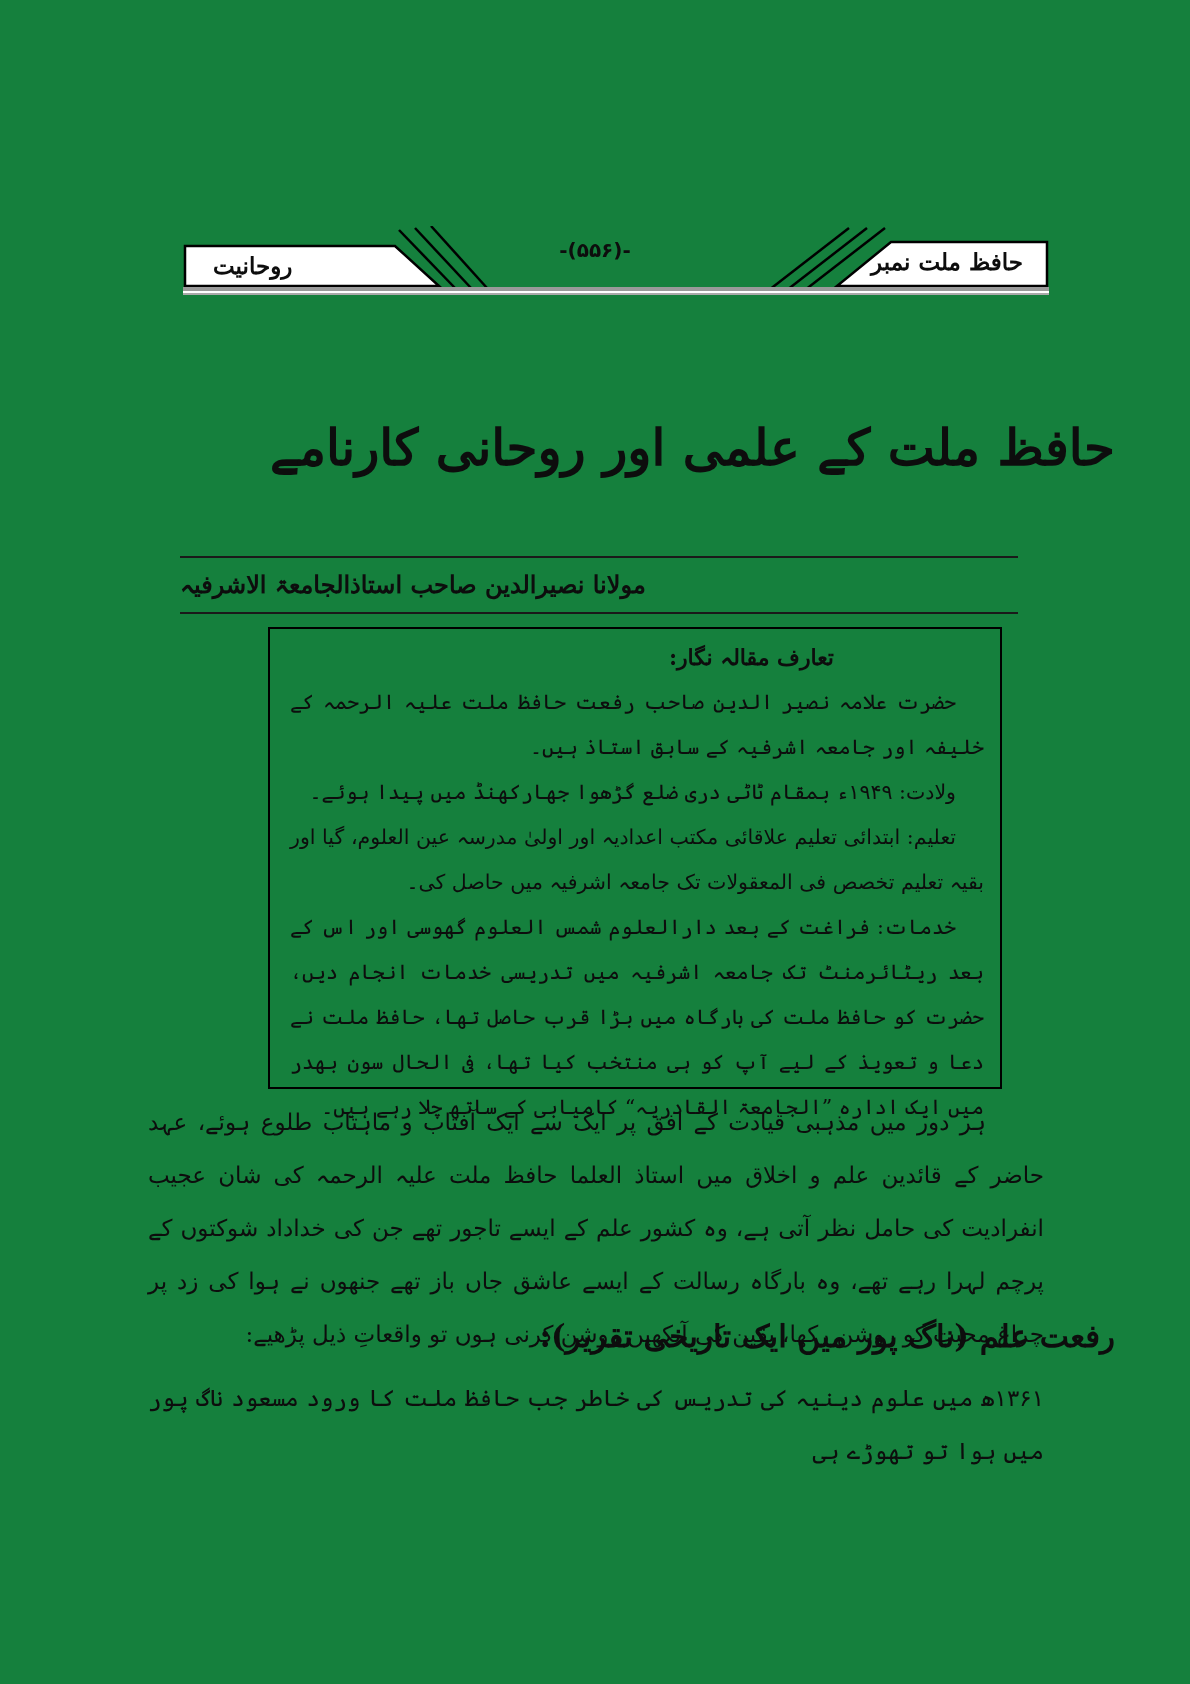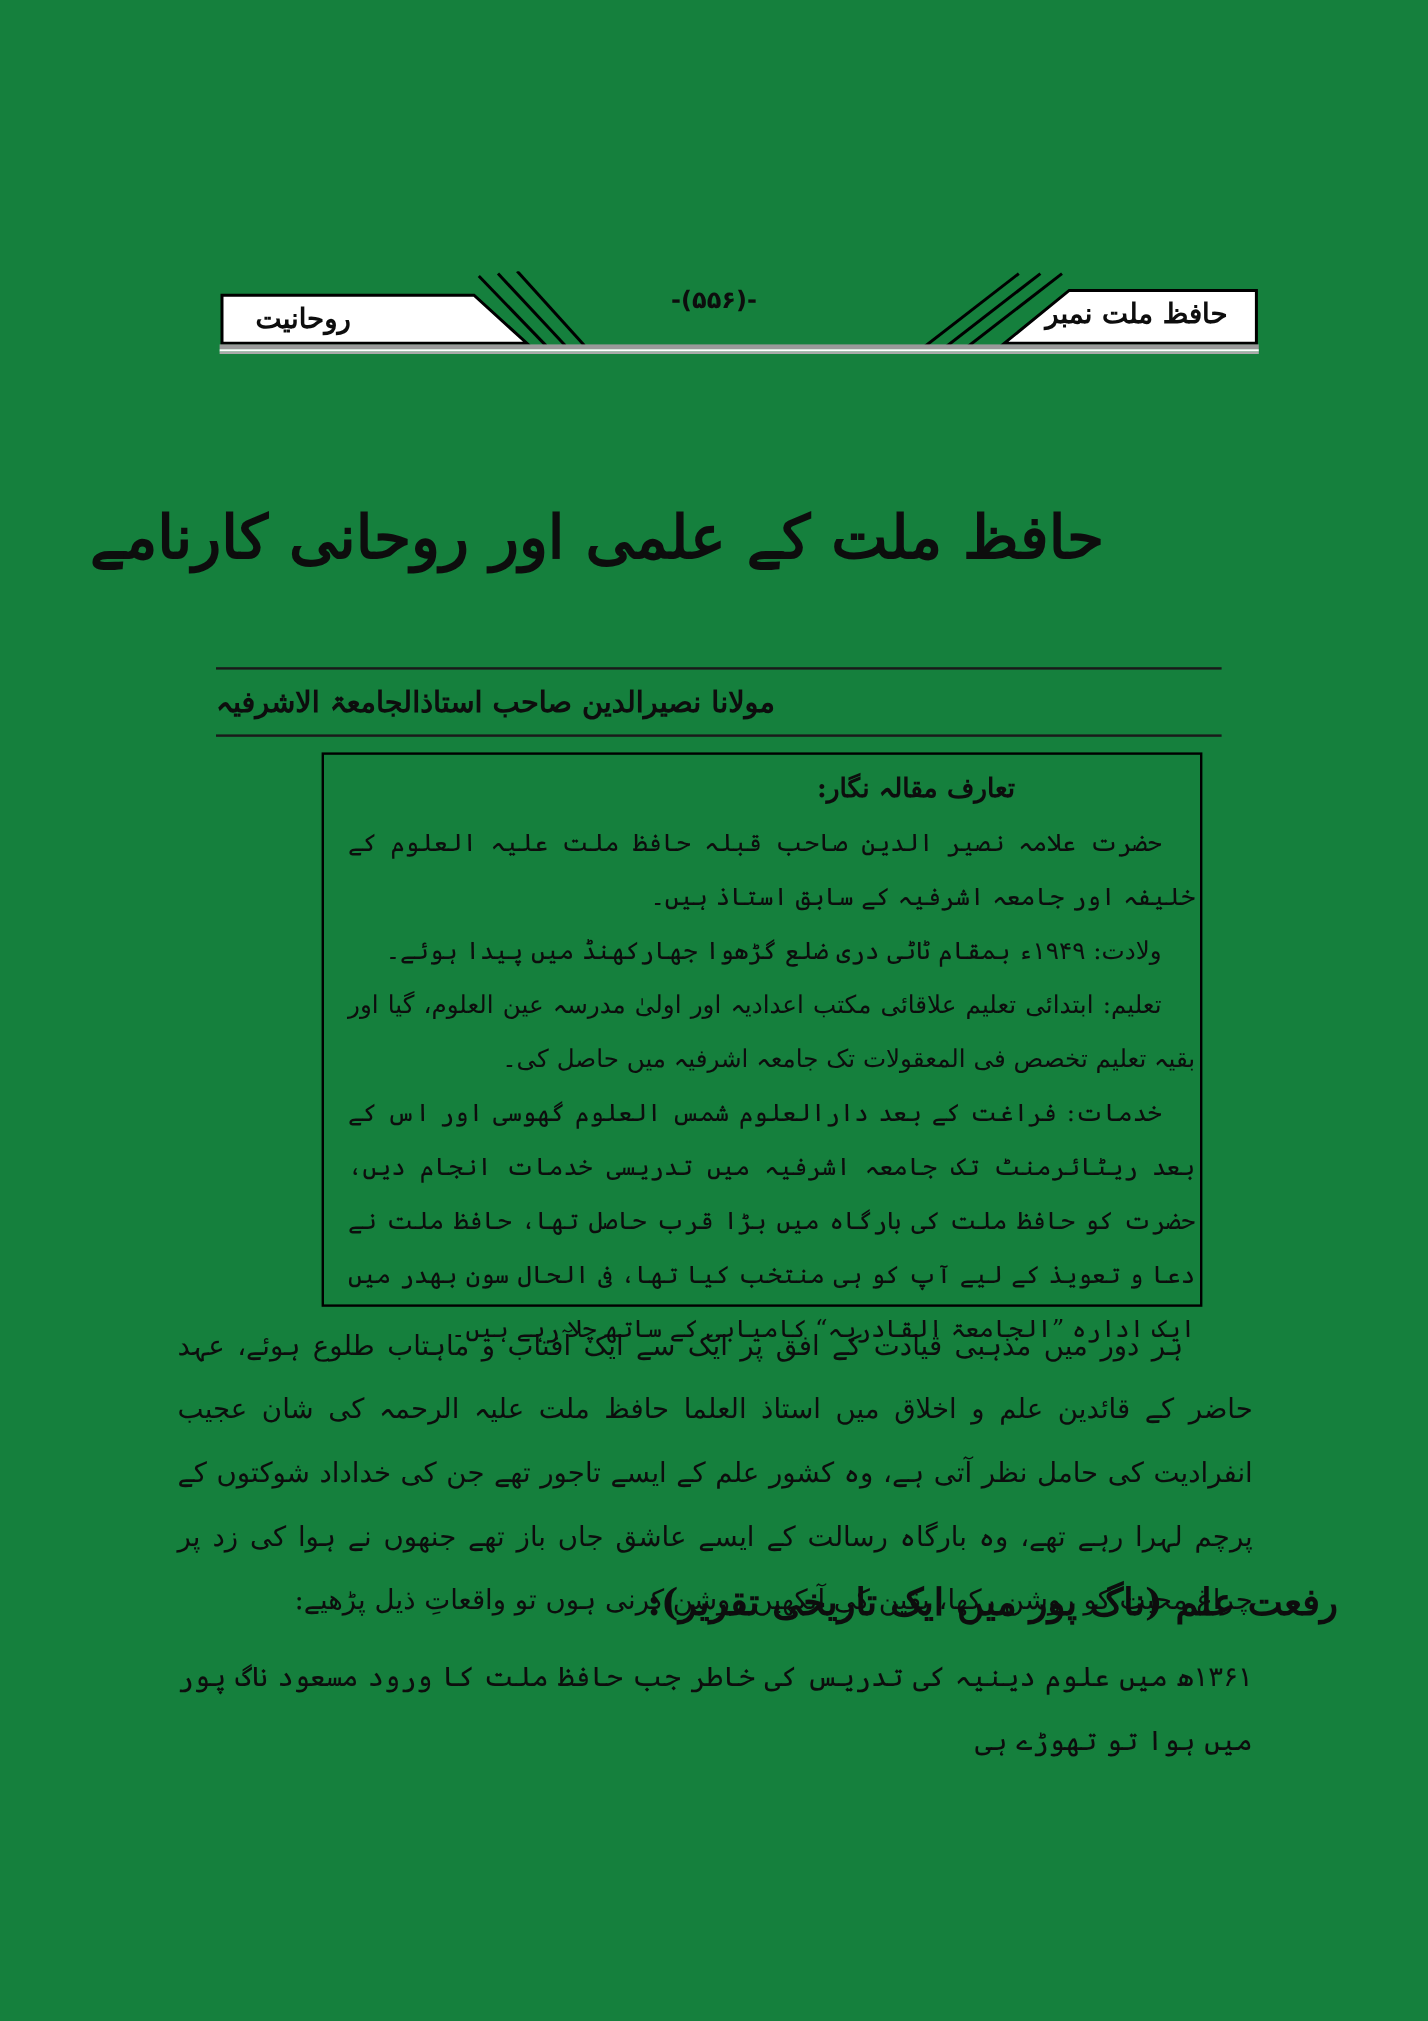--- a/index.html
+++ b/index.html
@@ -34,21 +34,21 @@
   .header-rule{
     position:absolute;left:183px;top:287px;width:866px;height:9px;
   }
   .header-rule .bar1{height:4px;background:#9a9a9a;}
   .header-rule .bar2{height:2px;background:#ffffff;}
   .header-rule .bar3{height:2px;background:#aaaaaa;}
 
   
   .doc-title{
     position:absolute;top:398px;left:75px;width:1040px;
-    text-align:left;
+    text-align:right;
     font-size:50px;font-weight:700;
     line-height:100px;
   }
   .rule{
     position:absolute;left:180px;width:838px;height:0;
     border-top:2px solid #1a1a1a;
   }
   .rule-top{top:556px;}
   .rule-bottom{top:612px;}
   .byline{
@@ -56,21 +56,21 @@
     text-align:left;
     font-size:24px;font-weight:700;
     line-height:50px;
   }
 
   
   .intro-box{
     position:absolute;left:268px;top:627px;width:734px;height:462px;
     border:2px solid #000;
     box-sizing:border-box;
-    padding:6px 4px 0 20px;
+    padding:6px 16px 0 20px;
   }
   .intro-heading{
     font-size:22px;font-weight:700;
     line-height:45px;
     padding-right:150px;
   }
   .intro-box p{
     margin:0;
     font-size:20.5px;
     line-height:45px;
@@ -131,21 +131,21 @@
   </div>
 
   <h1 class="doc-title urdu" style="margin:0;">حافظ ملت کے علمی اور روحانی کارنامے</h1>
 
   <div class="rule rule-top"></div>
   <div class="byline urdu">مولانا نصیرالدین صاحب استاذالجامعۃ الاشرفیہ</div>
   <div class="rule rule-bottom"></div>
 
   <div class="intro-box urdu">
     <div class="intro-heading">تعارف مقالہ نگار:</div>
-    <p>حضرت علامہ نصیر الدین صاحب قبلہ حافظ ملت علیہ العلوم کے خلیفہ اور جامعہ اشرفیہ کے سابق استاذ ہیں۔</p>
+    <p>حضرت علامہ نصیر الدین صاحب رفعت حافظ ملت علیہ الرحمہ کے خلیفہ اور جامعہ اشرفیہ کے سابق استاذ ہیں۔</p>
     <p>ولادت: ۱۹۴۹ء بمقام ٹاٹی دری ضلع گڑھوا جھارکھنڈ میں پیدا ہوئے۔</p>
     <p>تعلیم: ابتدائی تعلیم علاقائی مکتب اعدادیہ اور اولیٰ مدرسہ عین العلوم، گیا اور بقیہ تعلیم تخصص فی المعقولات تک جامعہ اشرفیہ میں حاصل کی۔</p>
     <p>خدمات: فراغت کے بعد دارالعلوم شمس العلوم گھوسی اور اس کے بعد ریٹائرمنٹ تک جامعہ اشرفیہ میں تدریسی خدمات انجام دیں، حضرت کو حافظ ملت کی بارگاہ میں بڑا قرب حاصل تھا، حافظ ملت نے دعا و تعویذ کے لیے آپ کو ہی منتخب کیا تھا، فی الحال سون بھدر میں ایک ادارہ ”الجامعۃ القادریہ“ کامیابی کے ساتھ چلا رہے ہیں۔</p>
   </div>
 
   <div class="body-paragraph urdu">ہر دور میں مذہبی قیادت کے افق پر ایک سے ایک آفتاب و ماہتاب طلوع ہوئے، عہد حاضر کے قائدین علم و اخلاق میں استاذ العلما حافظ ملت علیہ الرحمہ کی شان عجیب انفرادیت کی حامل نظر آتی ہے، وہ کشور علم کے ایسے تاجور تھے جن کی خداداد شوکتوں کے پرچم لہرا رہے تھے، وہ بارگاہ رسالت کے ایسے عاشق جاں باز تھے جنھوں نے ہوا کی زد پر چراغ محبت کو روشن رکھا، یقین کی آنکھیں روشن کرنی ہوں تو واقعاتِ ذیل پڑھیے:</div>
 
   <div class="section-heading urdu">رفعت علم (ناگ پور میں ایک تاریخی تقریر):</div>
 
   <div class="last-line urdu">۱۳۶۱ھ میں علوم دینیہ کی تدریس کی خاطر جب حافظ ملت کا ورود مسعود ناگ پور میں ہوا تو تھوڑے ہی</div>

